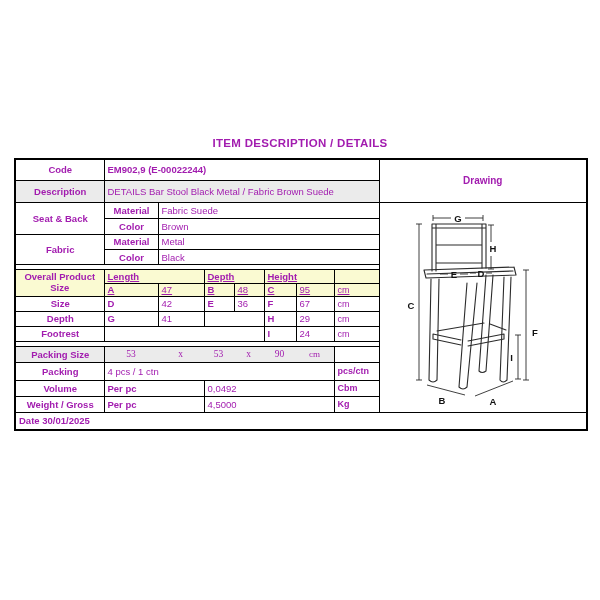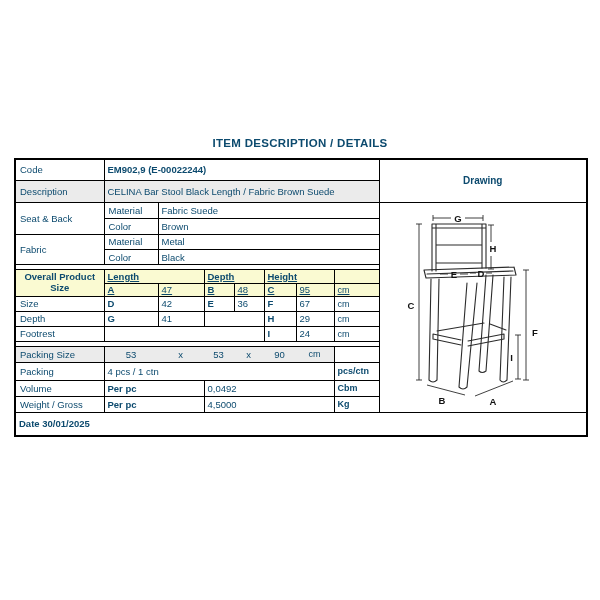--- a/index.html
+++ b/index.html
@@ -1,46 +1,46 @@
 <!DOCTYPE html>
 <html><head>
 <meta charset="utf-8">
 <style>
   html,body{margin:0;padding:0;background:#fff;}
   .page{
     position:relative;width:600px;height:600px;background:#ffffff;
-    font-family:"Liberation Sans", sans-serif;color:#0c4a6e;border-radius:15px;
+    font-family:"Liberation Sans", sans-serif;color:#a21caf;border-radius:15px;
   }
   .title{
     position:absolute;top:137px;left:14px;width:572px;text-align:center;
     font-weight:bold;font-size:11.5px;letter-spacing:.3px;
   }
   table.spec{
     position:absolute;top:158px;left:14px;width:572px;
     border-collapse:collapse;table-layout:fixed;
     border:2px solid #000;
   }
   td{
     border:1px solid #000;font-size:9.5px;padding:0 3px;
     overflow:hidden;white-space:nowrap;vertical-align:middle;
   }
-  td.lbl{font-weight:normal;text-align:left;padding-left:4px;}
+  td.lbl{font-weight:bold;text-align:center;padding-left:4px;}
   td.ctr{}
   td.b{font-weight:bold;}
   td.gray{background:#EBEBEB;}
   td.yellow{background:#FAFAD2;text-decoration:underline;}
   td.spacer{padding:0;}
   td.unitcell{font-weight:bold;padding-left:3px;font-size:9px;margin-top:33px;}
   td.sizelabel{
     background:#FAFAD2;font-weight:bold;text-align:center;
     white-space:normal;line-height:1.15;font-size:9.5px;
   }
   td.drawhead{font-weight:bold;text-align:center;font-size:10px;}
   td.drawcell{vertical-align:top;padding:0;}
-  .packspread{display:flex;width:100%;}
+  .packspread{display:flex;width:100%;font-family:Liberation Serif, serif;}
   .packspread span{display:block;text-align:center;}
   svg text{
     font-family:"Liberation Sans", sans-serif;font-size:9.5px;font-weight:bold;fill:#111;
   }
 </style>
 </head>
 <body>
 
 <div class="page">
 
@@ -61,21 +61,21 @@
 
     <tbody>
         <tr style="height:21px">
       <td class="lbl">Code</td>
       <td class="ctr b" colspan="7">EM902,9 (E-00022244)</td>
       <td class="drawhead" rowspan="2">Drawing</td>
     </tr>
 
     <tr style="height:22px">
       <td class="lbl gray">Description</td>
-      <td class="ctr gray" colspan="7">CELINA Bar Stool Black Length / Fabric Brown Suede</td>
+      <td class="ctr gray" colspan="7">DETAILS Bar Stool Black Metal / Fabric Brown Suede</td>
     </tr>
 
     <tr style="height:16px">
       <td class="lbl" rowspan="2">Seat &amp; Back</td>
       <td class="lbl">Material</td>
       <td class="ctr" colspan="6">Fabric Suede</td>
       <td class="drawcell" rowspan="15">
         
         <svg width="206" height="207" viewBox="0 0 206 207">
           <g stroke="#2b2b2b" stroke-width="1.1" fill="none" stroke-linecap="round" stroke-linejoin="round">
@@ -212,18 +212,18 @@
       <td class="unitcell">Cbm</td>
     </tr>
 
     <tr style="height:16px">
       <td class="lbl">Weight / Gross</td>
       <td class="ctr b" colspan="2">Per pc</td>
       <td class="ctr" colspan="4">4,5000</td>
       <td class="unitcell">Kg</td>
     </tr>
 
-    <tr style="height:24px">
+    <tr style="height:18px">
       <td class="ctr b" colspan="9">Date 30/01/2025</td>
     </tr>
   </tbody>
     </table>
 </div>
 
 </body></html>

